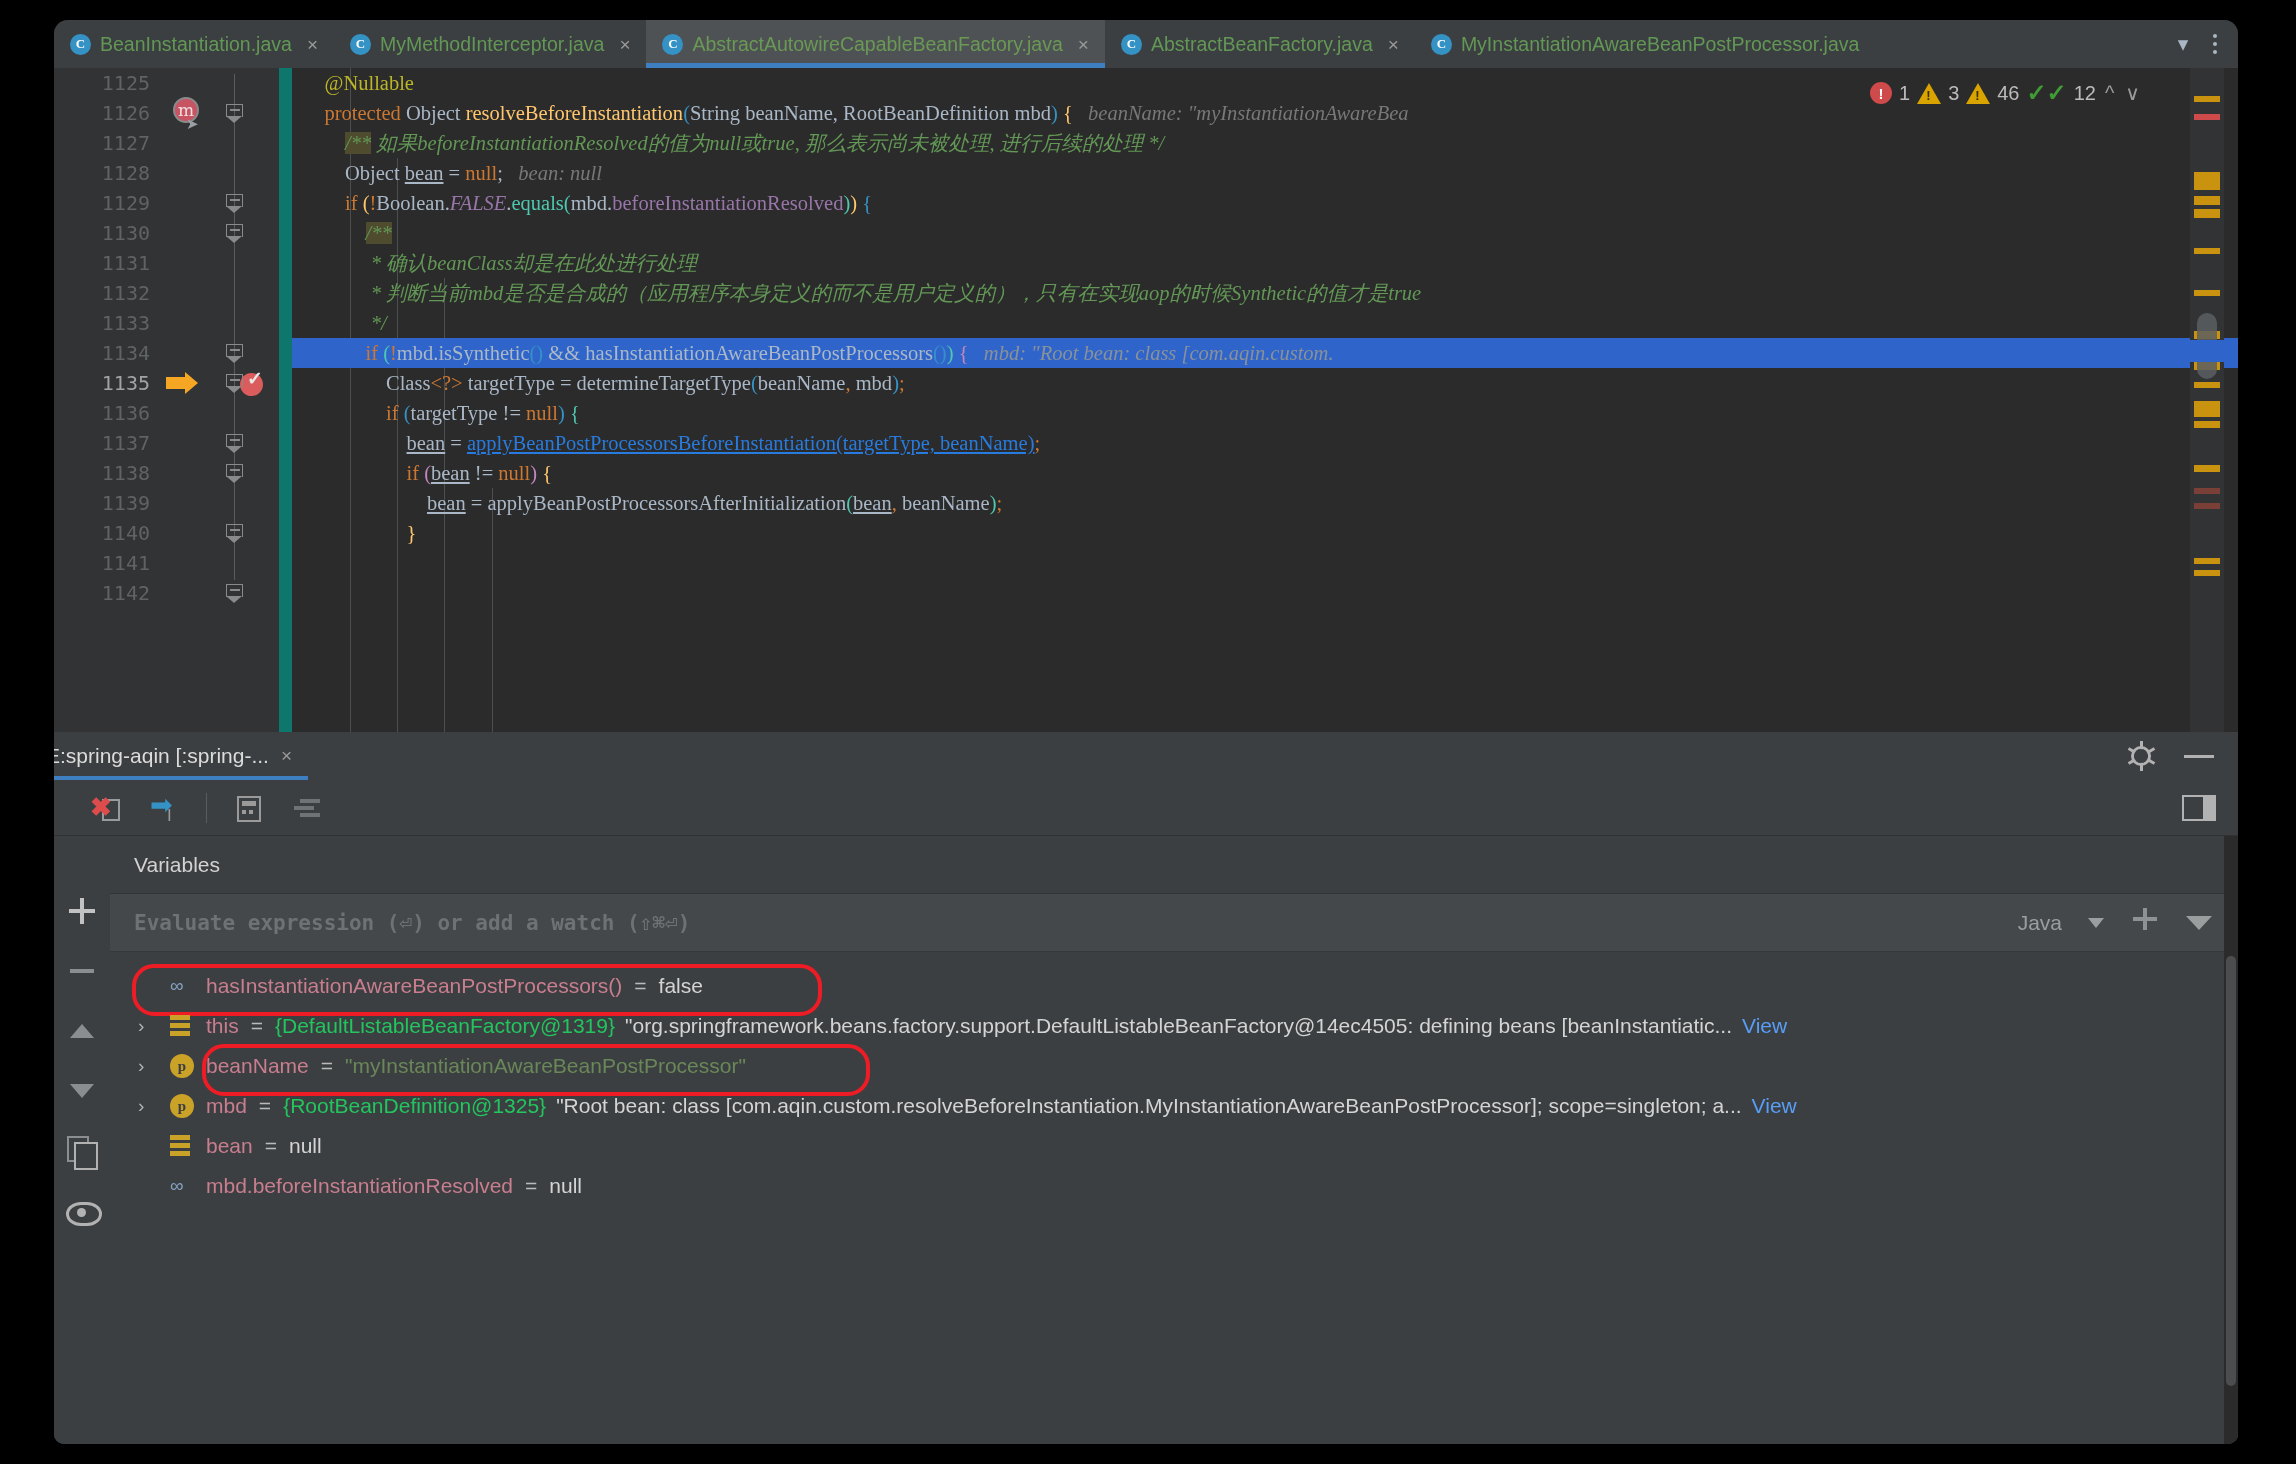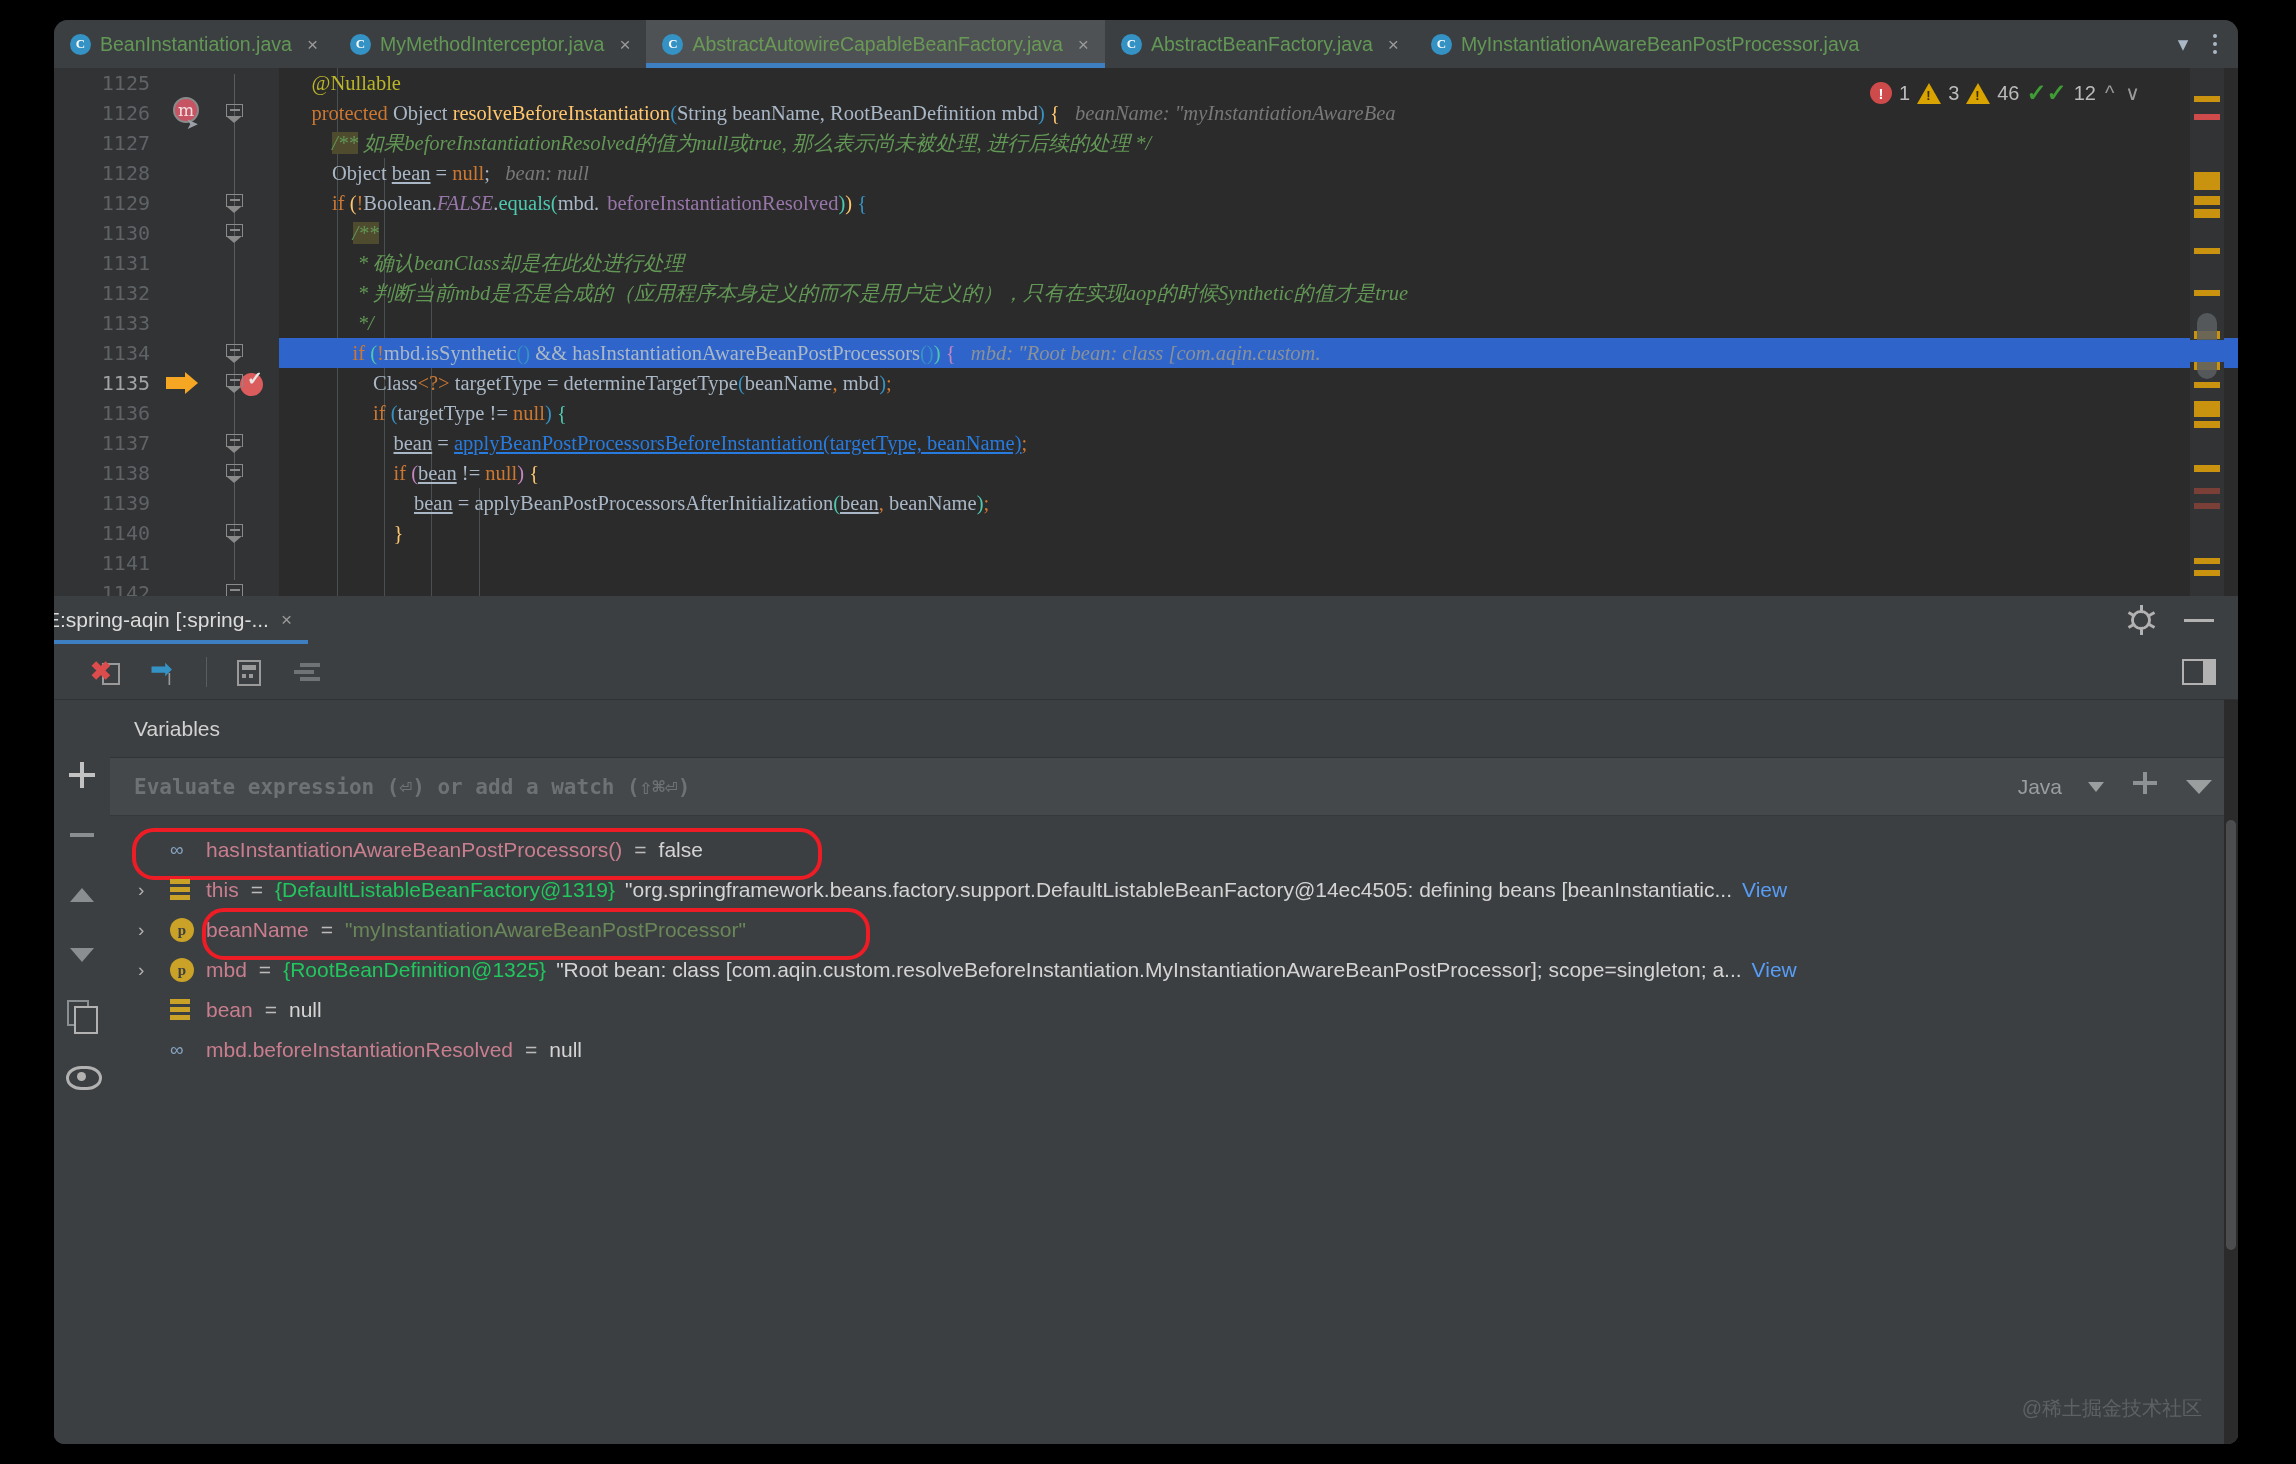--- a/index.html
+++ b/index.html
@@ -65,24 +65,25 @@
   }
   .kebab {
     width: 26px; height: 30px; display: flex; flex-direction: column;
     align-items: center; justify-content: center; gap: 4px;
   }
   .kebab i { width: 4px; height: 4px; border-radius: 50%; background: #a9b7c6; display:block;}
 
   
   .editor-wrap {
     position: relative;
-    height: 528px;
-    background: #1d4ed8;
+    height: 664px;
+    background: #0f766e;
     display: flex;
     overflow: hidden;
+    gap: 13px;
   }
   .gutter {
     position: relative;
     width: 225px;
     background: #313335;
     flex: 0 0 auto;
   }
   .gutter-line {
     height: 30px; position: relative;
     display: flex; align-items: center;
@@ -166,21 +167,21 @@
     position:absolute; top:0; bottom:0; width:1px; background:#4a4f52;
   }
 
   
   .kw { color:#cc7832; }
   .ann { color:#bbb529; }
   .str { color:#6a8759; }
   .cmt { color:#629755; font-style: italic; }
   .cmtmark { color:#629755; font-style: italic; background:#4f4b2e; }
   .ident { color:#a9b7c6; }
-  .field { color:#9876aa;margin-left:8px; }
+  .field { color:#9876aa; }
   .meth { color:#ffc66d; }
   .stc { color:#9876aa; font-style: italic; }
   .hint { color:#787878; font-style: italic; }
   .hint-b { color:#8a9199; font-style: italic; }
   .lnk { color:#287bde; text-decoration: underline; text-align: right; }
   .uline { text-decoration: underline; }
   .brkt-g { color:#4ec9b0; }
   .brkt-b { color:#3592c4; }
   .brkt-y { color:#ffc66d; }
   .brkt-p { color:#c586c0; }

